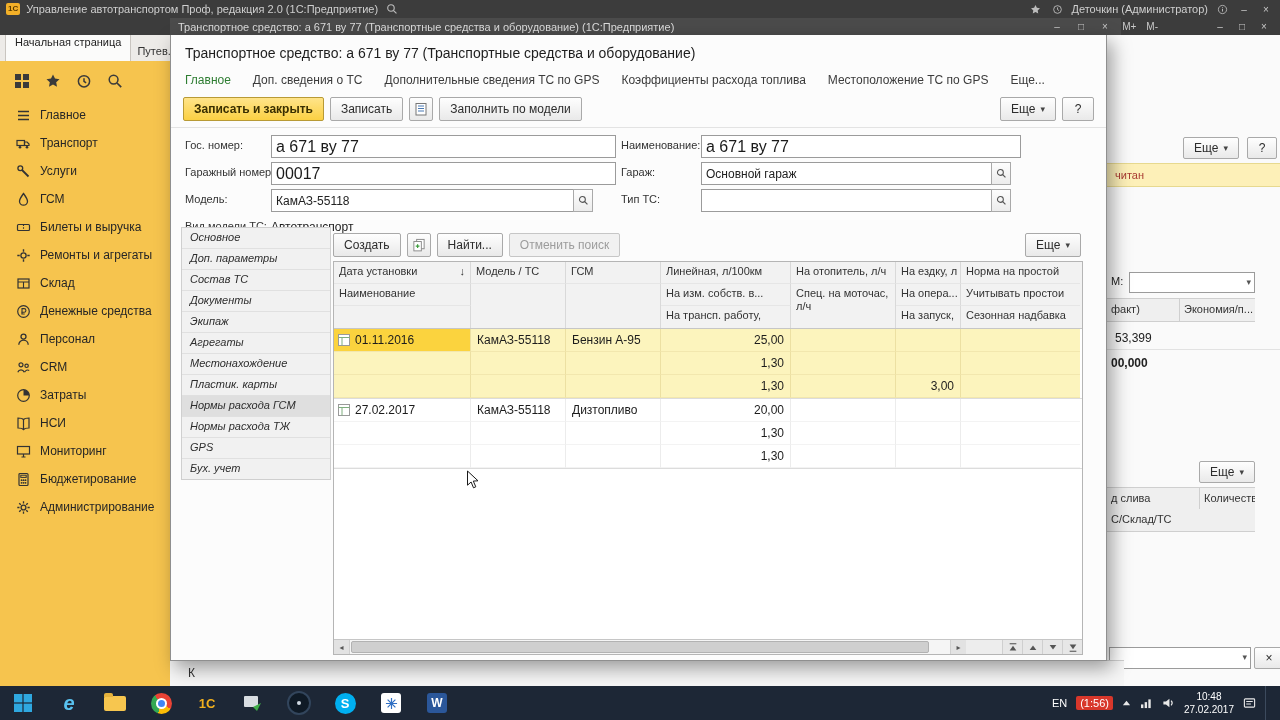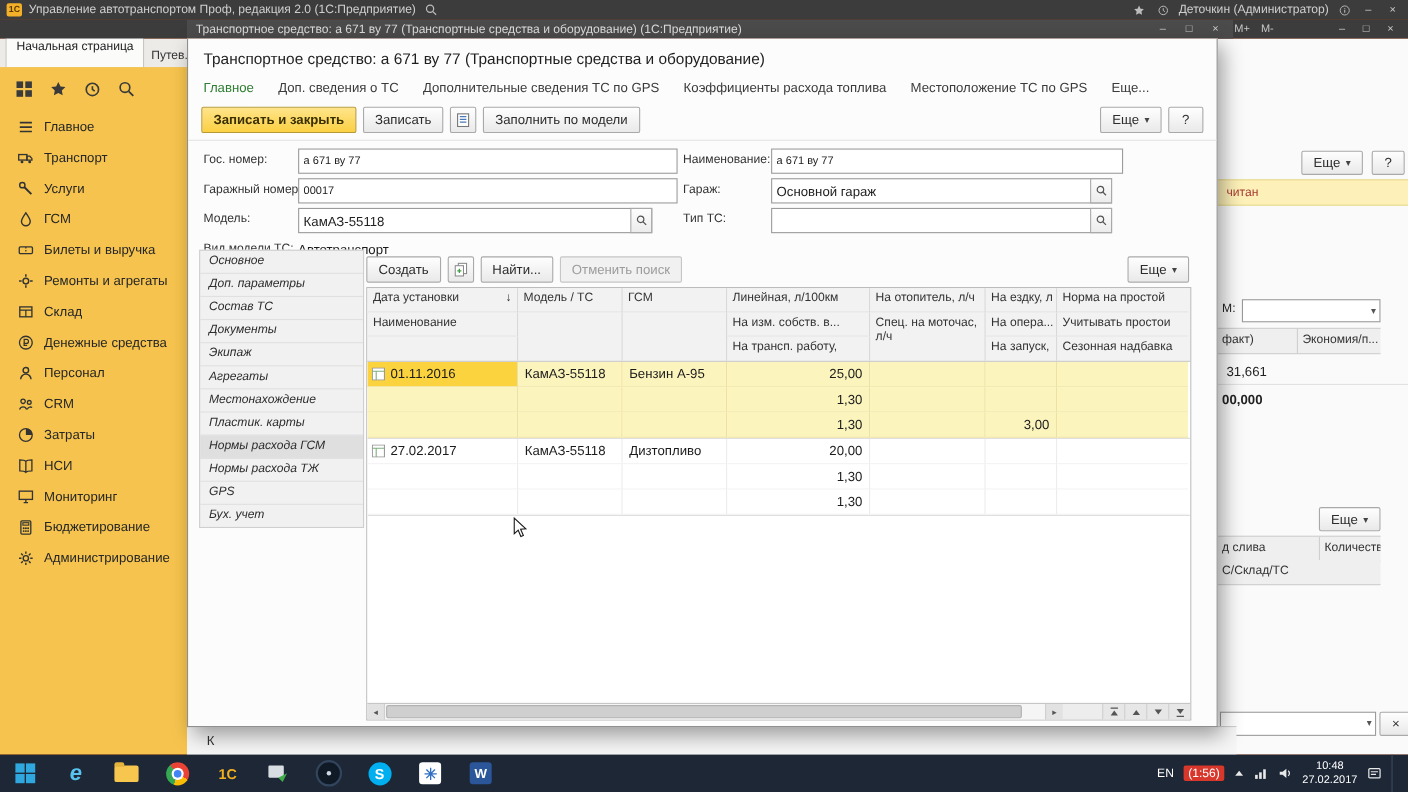--- a/index.html
+++ b/index.html
@@ -1,17 +1,17 @@
 <!DOCTYPE html>
 <html><head>
 <meta charset="utf-8">
 <style>
   html,body{margin:0;padding:0;}
   body{font-family:"Liberation Sans",sans-serif;background:#777;}
-  .screen{position:relative;width:1280px;height:720px;background:#c2410c;overflow:hidden;font-size:12px;color:#222;}
+  .screen{position:relative;width:1280px;height:720px;background:#eab308;overflow:hidden;font-size:12px;color:#222;}
 
   
   .tb1{position:absolute;left:0;top:0;right:0;height:18px;background:#3c3c3c;display:flex;align-items:center;gap:6px;padding:0 6px;color:#cfcfcf;font-size:11px;z-index:6;}
   .appsq{background:#f3b028;color:#5a3b00;font-size:8px;line-height:12px;padding:0 2px;border-radius:2px;font-weight:bold;}
   .tb1 .sp{flex:1;}
   .wico{width:16px;height:14px;display:inline-flex;align-items:center;justify-content:center;color:#c7c7c7;font-size:10px;cursor:default;}
   .tb2{position:absolute;left:0;top:18px;right:0;height:17px;background:#3c3c3c;display:flex;align-items:center;justify-content:flex-end;gap:6px;padding:0 8px;color:#c9c9c9;font-size:10px;z-index:4;}
   .mem{padding:0 2px;cursor:pointer;}
   .dlgtb{position:absolute;left:170px;top:18px;width:935px;height:17px;background:#4b4b4b;display:flex;align-items:center;gap:8px;padding:0 8px;color:#dcdcdc;font-size:11px;z-index:5;white-space:nowrap;overflow:hidden;}
   .dlgtb .sp{flex:1;}
@@ -38,21 +38,21 @@
   .btn.disabled{color:#9c9c9c;background:#f1f1f1;border-color:#c6c6c6;cursor:default;}
   .btn.iconbtn{padding:0 4px;justify-content:center;}
   .carr{font-size:9px;color:#444;}
   .dlg-tools{position:absolute;left:12px;top:62px;width:911px;display:flex;gap:6px;align-items:center;}
   .dlg-tools .sp{flex:1;}
   .dlg-sep{position:absolute;left:0;top:92px;width:100%;border-top:1px solid #e3e3e3;}
   .frow{position:absolute;left:0;width:100%;height:22px;}
   .fr1{top:100px;}.fr2{top:127px;}.fr3{top:154px;}.fr4{top:181px;}
   .flabel{position:absolute;font-size:11px;color:#333;top:4px;white-space:nowrap;}
   .l1{left:14px;}.l2{left:450px;}
-  .fin{position:absolute;height:21px;border:1px solid #9b9b9b;background:#fff;font-size:10px;padding:0 4px;color:#1a1a1a;font-family:inherit;top:0;}
+  .fin{position:absolute;height:21px;border:1px solid #9b9b9b;background:#fff;font-size:16px;padding:0 4px;color:#1a1a1a;font-family:inherit;top:0;}
   .combo{position:absolute;height:21px;border:1px solid #9b9b9b;background:#fff;display:flex;align-items:center;padding:0 16px 0 4px;font-size:12px;top:0;cursor:pointer;}
   .combo .arr{position:absolute;right:3px;top:5px;font-size:9px;color:#555;}
   .openbtn{position:absolute;width:18px;height:21px;top:0;border:1px solid #a9a9a9;background:linear-gradient(#fdfdfd,#ececec);display:flex;align-items:center;justify-content:center;cursor:pointer;}
   .f-gos{left:100px;width:335px;}
   .f-name{left:530px;width:310px;}
   .f-garnum{left:100px;width:335px;}
   .combo-garage{left:530px;width:288px;}
   .combo-model{left:100px;width:300px;}
   .combo-type{left:530px;width:288px;}
   .kindval{position:absolute;left:100px;top:4px;font-size:12px;color:#1a1a1a;}
@@ -332,21 +332,21 @@
         <span>читан</span>
       </div>
     <div class="abs" style="left:4px;top:240px;font-size:11px">М:</div>
     <div class="abs smallcombo" style="left:22px;top:237px;width:124px">
         <span class="arr">▾</span>
       </div>
     <div class="abs rp-hdr" style="top:263px">
       <span class="cell" style="width:64px">факт)</span>
       <span class="cell">Экономия/п...</span>
     </div>
-    <div class="abs" style="left:8px;top:296px;font-size:12px">31,661</div>
+    <div class="abs" style="left:8px;top:296px;font-size:12px">53,399</div>
     <div class="abs" style="left:0;top:314px;width:174px;border-top:1px solid #e2e2e2"></div>
     <div class="abs" style="left:4px;top:321px;font-size:12px;font-weight:bold">00,000</div>
     <div class="abs btn" style="left:92px;top:426px;height:20px">
         <span>Еще</span>
         <span class="carr">▾</span>
       </div>
     <div class="abs rp-hdr" style="top:452px">
       <span class="cell" style="width:84px">д слива</span>
       <span class="cell">Количество</span>
     </div>

